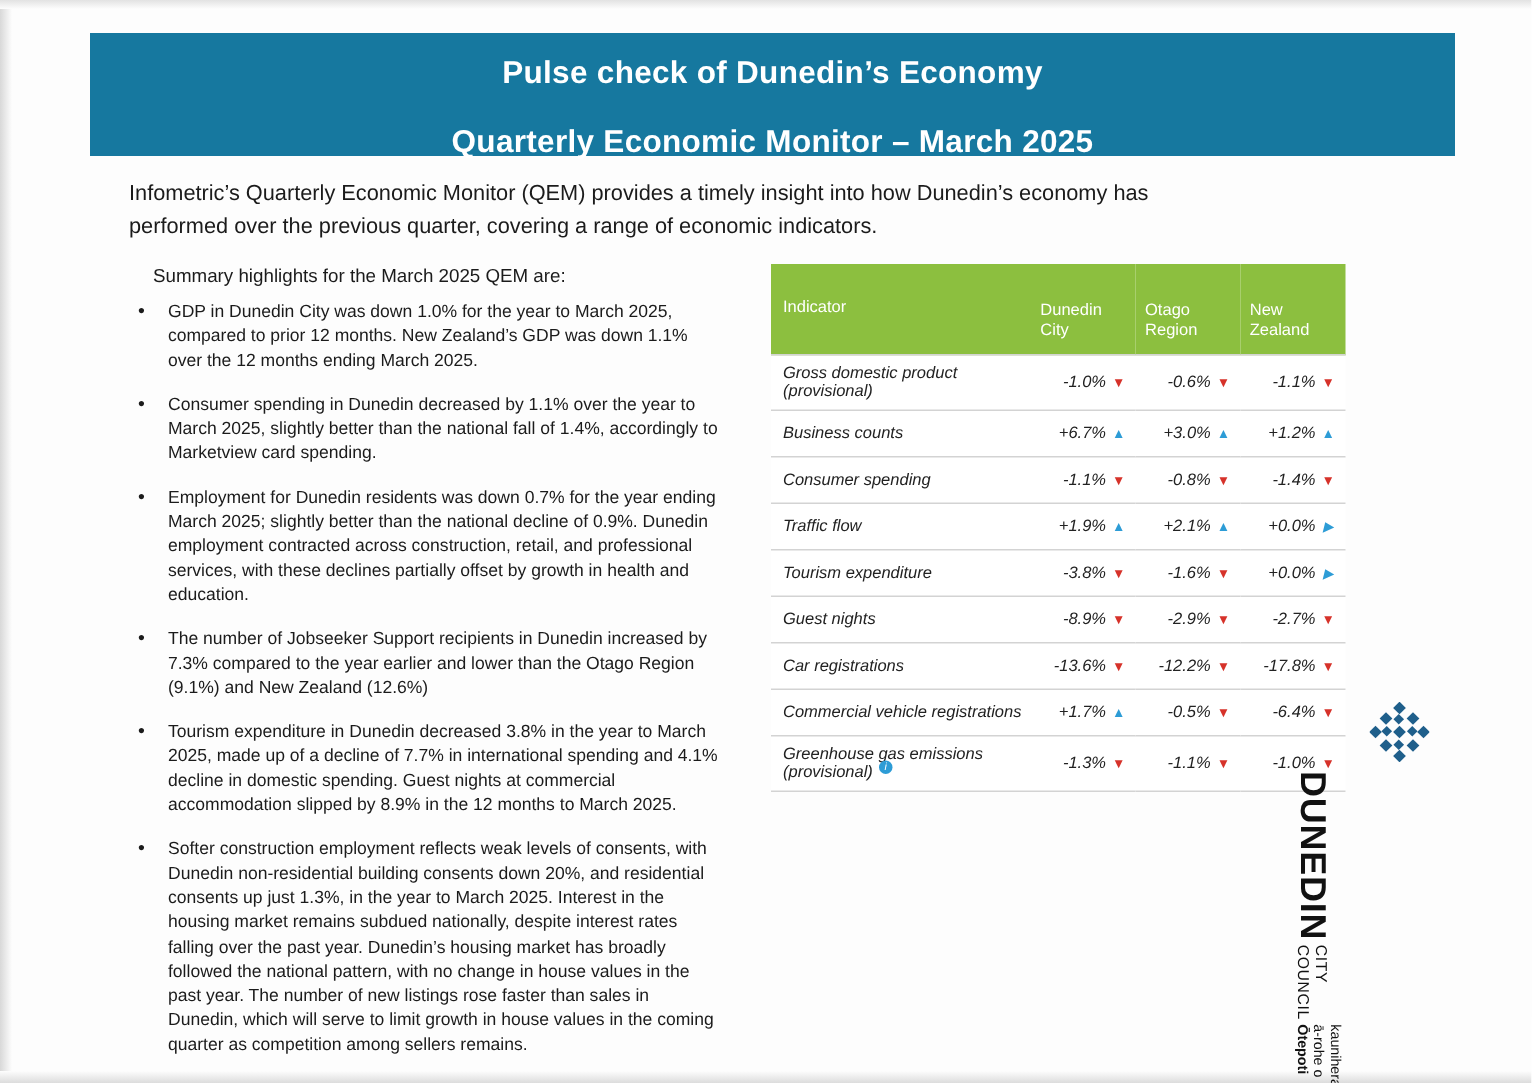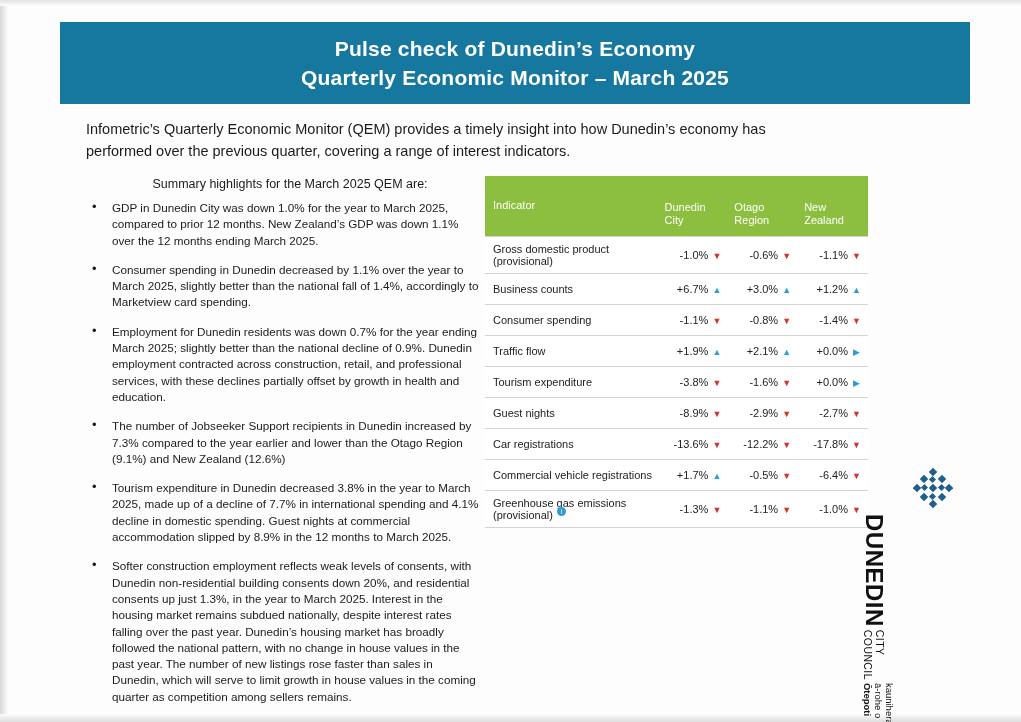--- a/index.html
+++ b/index.html
@@ -55,43 +55,43 @@
     align-items: center;
     justify-content: center;
     color: #ffffff;
   }
   .banner-line {
     font-size: 21px;
     font-weight: bold;
     line-height: 29px;
     letter-spacing: 0.2px;
     text-align: center;
+    margin-top: 17px;
   }
 
   
   .intro {
     position: absolute;
     left: 86px;
     top: 118px;
     width: 720px;
     font-size: 14.5px;
     line-height: 22px;
     color: #1b1b1b;
   }
 
   
   .summary-heading {
     position: absolute;
-    left: 80px;
+    left: 102px;
     top: 175px;
     width: 420px;
     font-size: 12.5px;
     line-height: 18px;
     color: #1b1b1b;
-    text-align: center;
   }
 
   
   .bullets {
     position: absolute;
     left: 90px;
     top: 200px;
     width: 390px;
   }
   .bullet {
@@ -108,21 +108,21 @@
     position: absolute;
     left: 2px;
     top: -1px;
     font-size: 13px;
     color: #1b1b1b;
   }
 
   
   .table-wrap {
     position: absolute;
-    left: 485px;
+    left: 514px;
     top: 176px;
     width: 383px;
   }
   table.qem {
     border-collapse: collapse;
     width: 383px;
     font-size: 11px;
   }
   table.qem thead th {
     background: #8cbf3f;
@@ -143,20 +143,21 @@
     text-align: left;
     padding-right: 4px;
   }
   table.qem tbody td {
     border-bottom: 1px solid #d3d3d3;
     padding: 6px 6px 6px 8px;
     height: 18px;
     color: #222222;
     font-size: 11px;
     background: #ffffff;
+    font-style: italic;
   }
   table.qem tbody tr:first-child td {
     border-top: 1px solid #d3d3d3;
   }
   td.indicator {
     text-align: left;
     width: 205px;
   }
   td.value {
     text-align: right;
@@ -249,21 +250,21 @@
 <div class="page">
   <div class="page-edge-left"></div>
   <div class="page-edge-top"></div>
   <div class="page-edge-bottom"></div>
 
   <div class="banner">
     <div class="banner-line">Pulse check of Dunedin’s Economy</div>
     <div class="banner-line">Quarterly Economic Monitor – March 2025</div>
   </div>
 
-  <div class="intro">Infometric’s Quarterly Economic Monitor (QEM) provides a timely insight into how Dunedin’s economy has performed over the previous quarter, covering a range of interest indicators.</div>
+  <div class="intro">Infometric’s Quarterly Economic Monitor (QEM) provides a timely insight into how Dunedin’s economy has performed over the previous quarter, covering a range of economic indicators.</div>
 
   <div class="summary-heading">Summary highlights for the March 2025 QEM are:</div>
 
   <div class="bullets">
     <div class="bullet">GDP in Dunedin City was down 1.0% for the year to March 2025, compared to prior 12 months. New Zealand’s GDP was down 1.1% over the 12 months ending March 2025.</div>
     <div class="bullet">Consumer spending in Dunedin decreased by 1.1% over the year to March 2025, slightly better than the national fall of 1.4%, accordingly to Marketview card spending.</div>
     <div class="bullet">Employment for Dunedin residents was down 0.7% for the year ending March 2025; slightly better than the national decline of 0.9%. Dunedin employment contracted across construction, retail, and professional services, with these declines partially offset by growth in health and education.</div>
     <div class="bullet">The number of Jobseeker Support recipients in Dunedin increased by 7.3% compared to the year earlier and lower than the Otago Region (9.1%) and New Zealand (12.6%)</div>
     <div class="bullet">Tourism expenditure in Dunedin decreased 3.8% in the year to March 2025, made up of a decline of 7.7% in international spending and 4.1% decline in domestic spending. Guest nights at commercial accommodation slipped by 8.9% in the 12 months to March 2025.</div>
     <div class="bullet"> Softer construction employment reflects weak levels of consents, with Dunedin non-residential building consents down 20%, and residential consents up just 1.3%, in the year to March 2025. Interest in the housing market remains subdued nationally, despite interest rates falling over the past year. Dunedin’s housing market has broadly followed the national pattern, with no change in house values in the past year. The number of new listings rose faster than sales in Dunedin, which will serve to limit growth in house values in the coming quarter as competition among sellers remains.</div>

